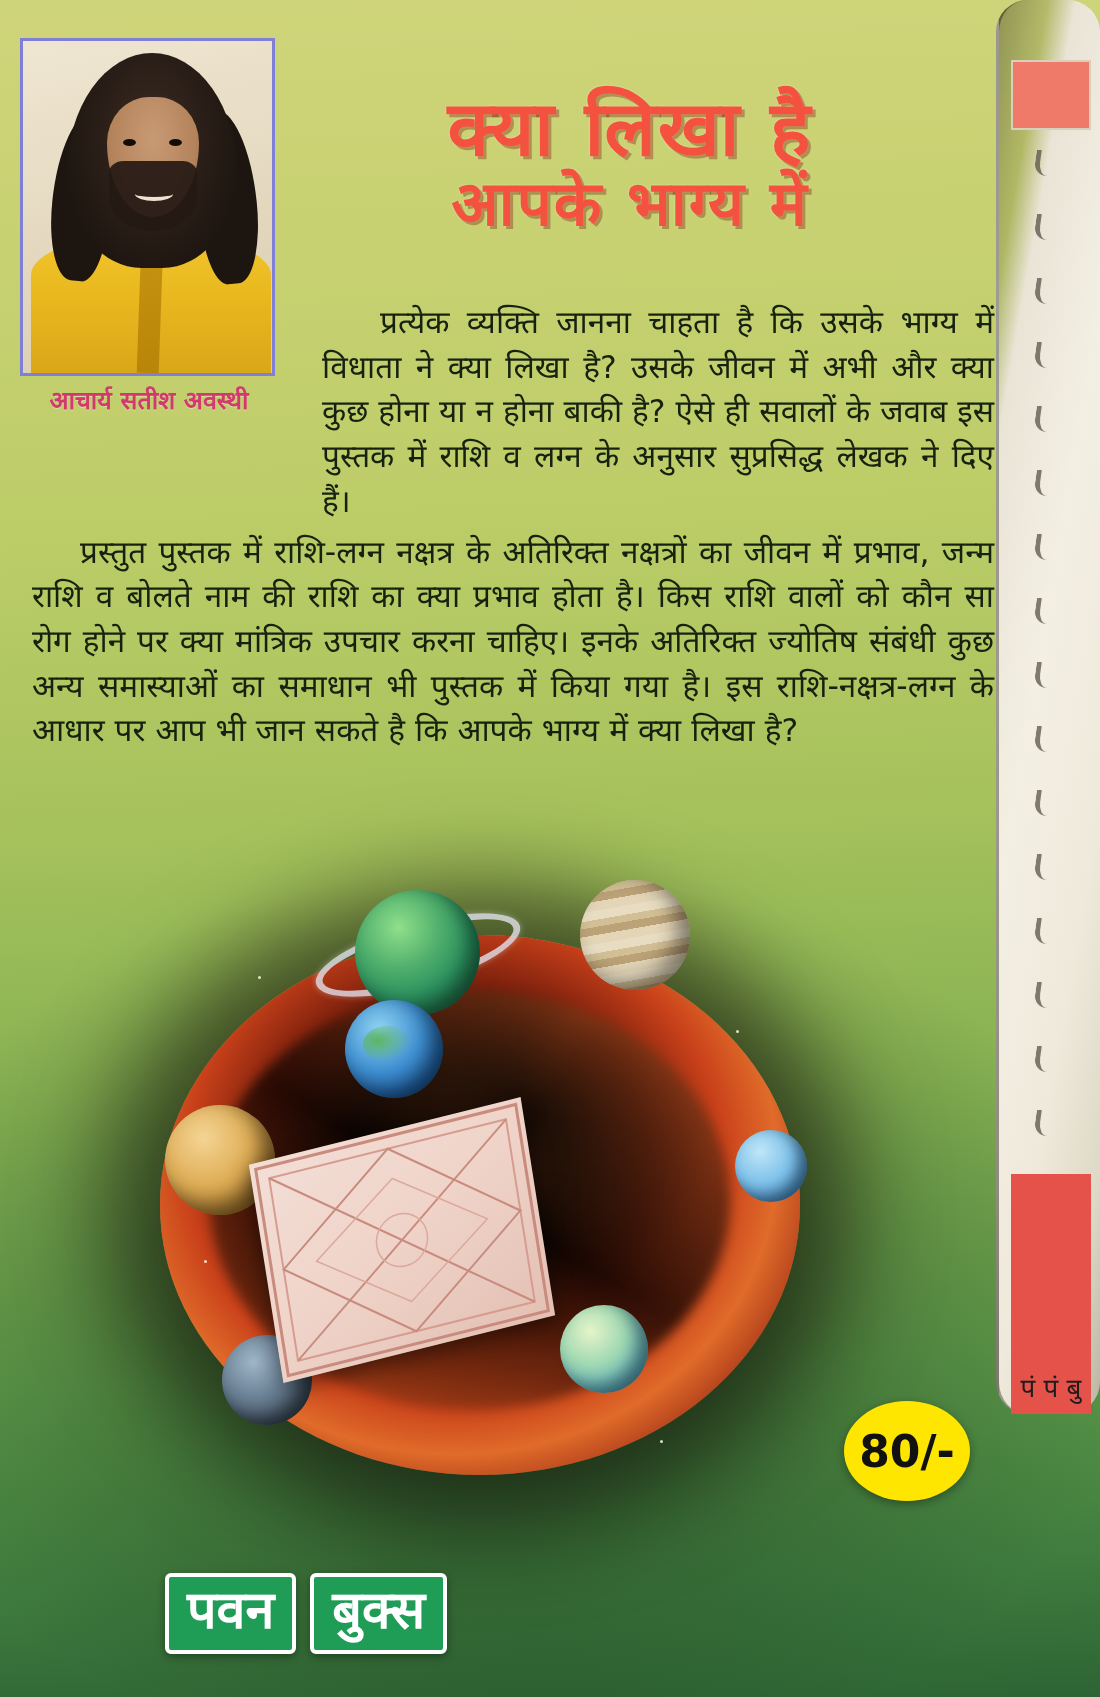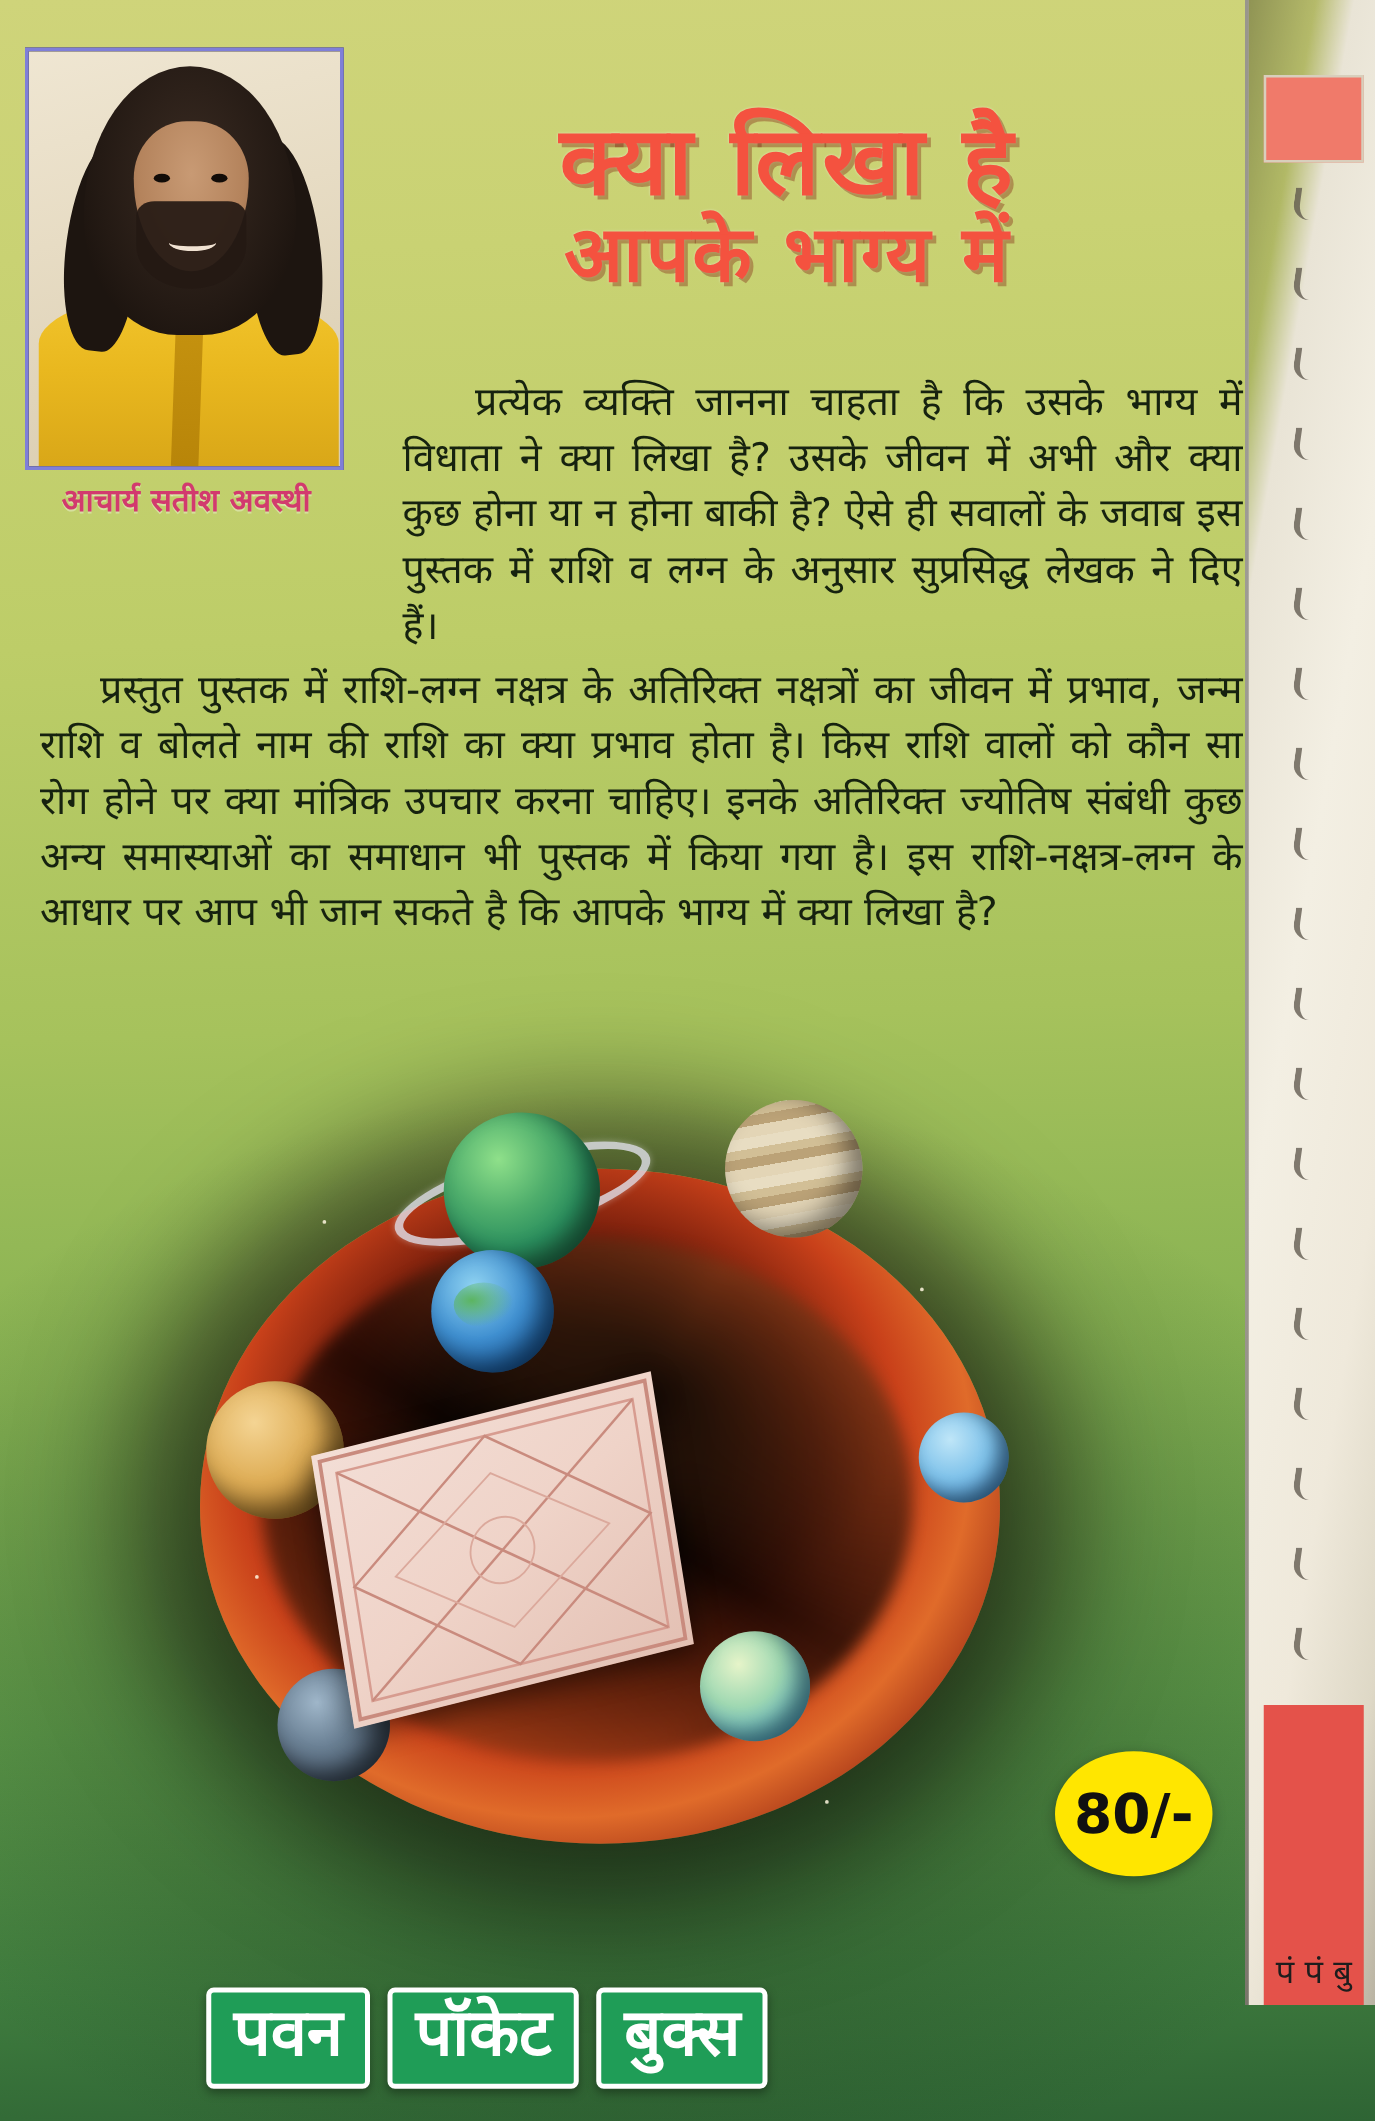--- a/index.html
+++ b/index.html
@@ -19,23 +19,24 @@
       radial-gradient(ellipse 1000px 700px at 45% 78%, rgba(20,40,20,0.55) 0%, rgba(20,40,20,0.0) 65%),
       linear-gradient(178deg, #cfd47a 0%, #c9d273 12%, #bdcd68 30%, #a6c25c 48%, #86b152 64%, #5e9b4a 80%, #3f7c3e 92%, #2e6434 100%);
     overflow: hidden;
   }
 
   
   #spine {
     position: absolute;
     top: 0; right: 0;
     width: 104px;
-    height: 1604px;
+    height: 1414px;
     background: linear-gradient(100deg, rgba(0,0,0,0.30) 0%, rgba(0,0,0,0.12) 14%, #e9e4d6 22%, #f3efe3 45%, #efe9db 70%, #ded8c6 88%, #b9b3a2 100%);
     border-left: 3px solid rgba(0,0,0,0.35);
+    border-radius: 32px;
   }
   #spine-top-block {
     position: absolute;
     top: 60px; left: 12px;
     width: 80px; height: 70px;
     background: #f07a6a;
     border: 2px solid #d8cfbc;
   }
   #spine-bottom-block {
     position: absolute;
@@ -321,21 +322,21 @@
     color: #111;
     font-size: 44px;
     font-weight: bold;
     font-family: "DejaVu Sans", sans-serif;
     text-align: center;
   }
 
   
   #publisher {
     position: absolute;
-    left: 165px; bottom: 26px;
+    left: 165px; bottom: 43px;
     display: flex;
     gap: 14px;
     text-align: right;
   }
   .pub-word {
     background: #1f9d57;
     border: 4px solid #ffffff;
     border-radius: 6px;
     color: #ffffff;
     font-size: 52px;
@@ -415,21 +416,20 @@
       </svg>
     </div>
   </div>
 
   <div id="price-badge">
     <span id="price-text">80/-</span>
   </div>
 
   <div id="publisher">
     <span class="pub-word">पवन</span>
-    <span class="pub-word">पॉकेट</span>
     <span class="pub-word">बुक्स</span>
   </div>
 
   <div id="spine">
     <div id="spine-top-block"></div>
     <div class="spine-marks">
       <span></span>
         <span></span>
         <span></span>
         <span></span>

